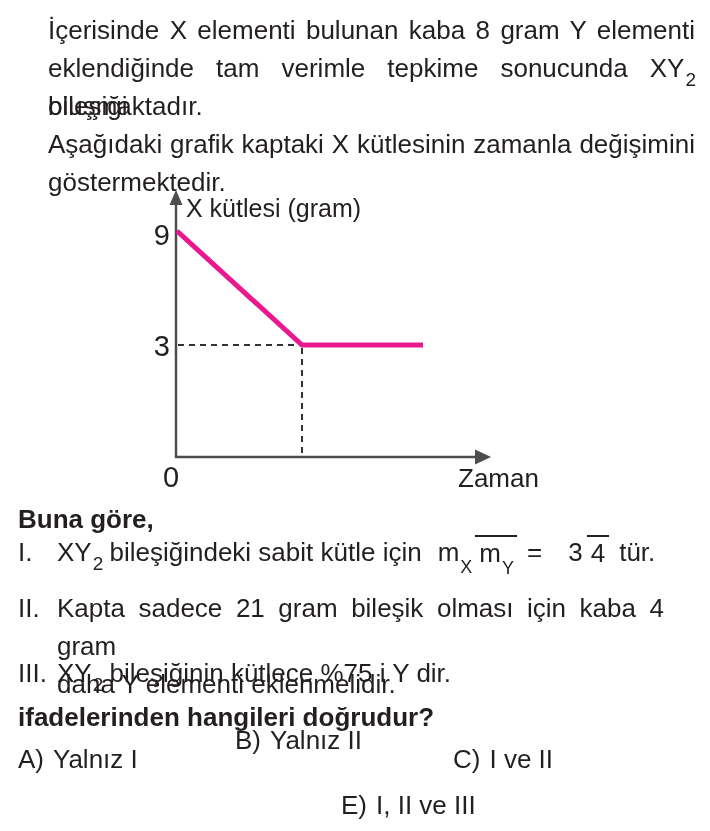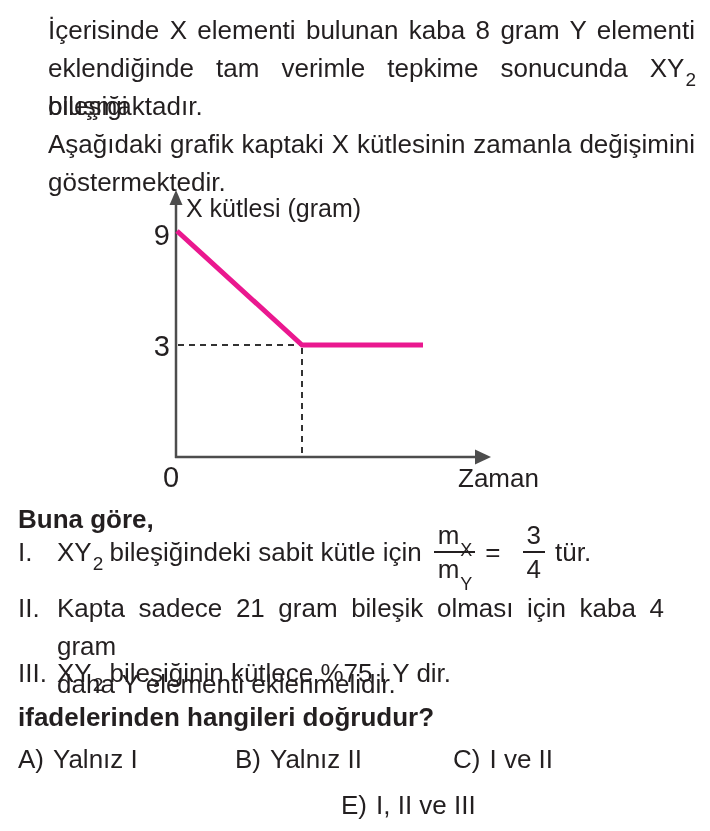--- a/index.html
+++ b/index.html
@@ -22,38 +22,38 @@
   .gtick  { font-size:29px; }
   .gxlab  { font-size:26px; }
 
   
   .boldline { position:absolute; left:18px; font-size:26px; font-weight:bold; line-height:32px; }
   .lead    { top:503px; }
   .closing { top:701px; }
 
   .stmt1 { position:absolute; left:18px; top:510px; height:84px; display:flex; align-items:center; font-size:26px; }
   .rnum  { display:inline-block; width:39px; }
-  .frac  { display:inline-flex; flex-direction:column; align-items:center; margin-left:12px; }
+  .frac  { display:inline-flex; flex-direction:row; align-items:center; margin-left:12px; }
   .fnum, .fden { line-height:31px; padding:0 4px; text-align:center; }
   .fden  { border-top:2.5px solid #231f20; padding-top:1px; }
   .fsub  { font-size:18px; line-height:0; position:relative; top:6px; left:1px; }
   .feq   { margin:0 10px; }
   .s1post{ margin-left:10px; }
 
   .stmtblock { position:absolute; left:18px; width:646px; font-size:26px; line-height:38px; }
   .stmt2 { top:589px; }
   .stmt3 { top:654px; }
   .rnum-abs { position:absolute; left:0; top:0; }
   .stxt  { margin-left:39px; }
 
   
   .opt { position:absolute; font-size:26px; line-height:32px; white-space:nowrap; }
   .olabel { margin-right:9px; }
   .optA { left:18px;  top:743px; }
-  .optB { left:235px; top:743px; }
+  .optB { left:235px; top:724px; }
   .optC { left:453px; top:743px; }
   .optD { left:120px; top:789px;margin-top:41px; }
   .optE { left:341px; top:789px; }
 </style>
 </head>
 <body>
 
 <div class="page">
 
   <div class="intro">

